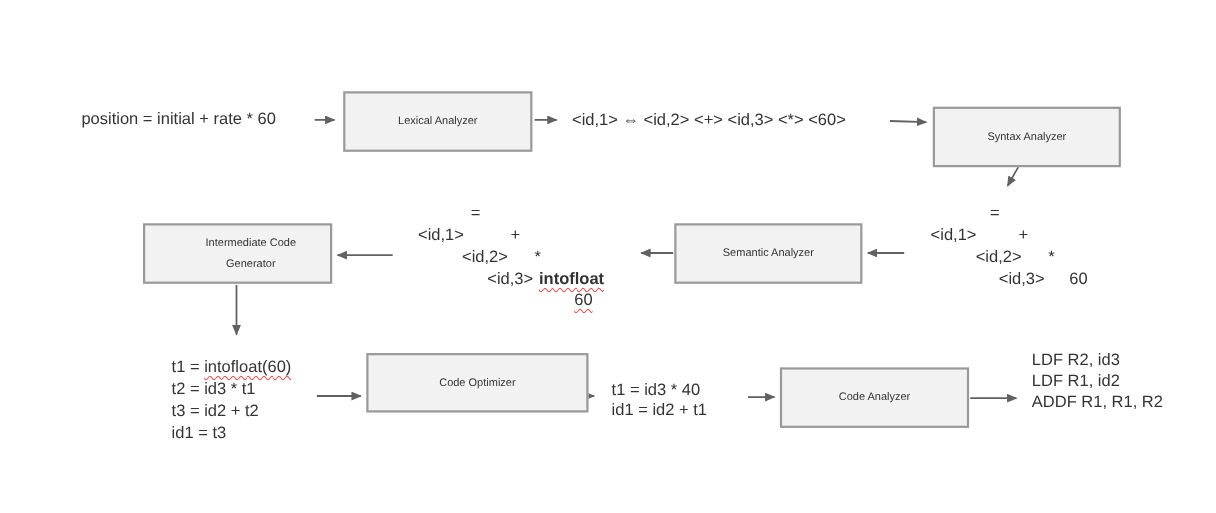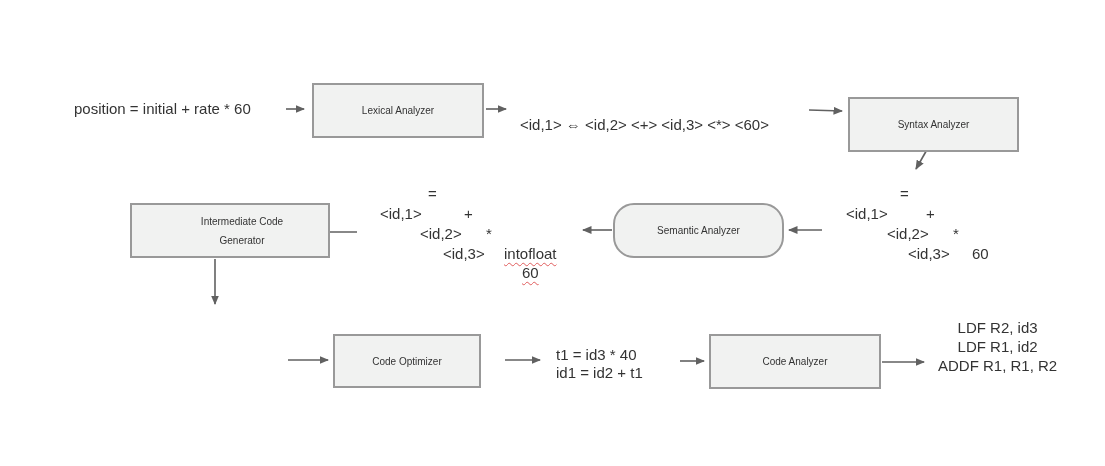--- a/index.html
+++ b/index.html
@@ -93,69 +93,75 @@
     <line x1="644" y1="361" x2="668" y2="361" stroke="#616161" stroke-width="1.6" marker-end="url(#arr)"></line>
     <line x1="846" y1="362" x2="888" y2="362" stroke="#616161" stroke-width="1.6" marker-end="url(#arr)"></line>
   </svg>
 
   <div class="txt" style="left:38px; top:100px;">position = initial + rate * 60</div>
 
   <div class="box" style="left:276px; top:83px; width:172px; height:55px;">
     <span>Lexical Analyzer</span>
   </div>
 
-  <div class="txt" style="left:484px; top:116px;">&lt;id,1&gt; ⇔ &lt;id,2&gt; &lt;+&gt; &lt;id,3&gt; &lt;*&gt; &lt;60&gt;</div>
+  <div class="txt" style="left:484px; top:101px;">&lt;id,1&gt; ⇔ &lt;id,2&gt; &lt;+&gt; &lt;id,3&gt; &lt;*&gt; &lt;60&gt;</div>
 
   <div class="box" style="left:812px; top:97px; width:171px; height:55px;">
     <span>Syntax Analyzer</span>
   </div>
 
   <div>
     <span class="node" style="left:864px; top:185px;">=</span>
     <span class="node" style="left:810px; top:205px;">&lt;id,1&gt;</span>
     <span class="node" style="left:890px; top:205px;">+</span>
     <span class="node" style="left:851px; top:225px;">&lt;id,2&gt;</span>
     <span class="node" style="left:917px; top:225px;">*</span>
     <span class="node" style="left:872px; top:245px;">&lt;id,3&gt;</span>
     <span class="node" style="left:936px; top:245px;">60</span>
   </div>
 
-  <div class="box" style="left:577px; top:203px; width:171px; height:55px;border-radius:21px;">
+  <div class="box" style="left:577px; top:203px; width:171px; height:55px;">
     <span>Semantic Analyzer</span>
   </div>
 
   <div>
     <span class="node" style="left:392px; top:185px;">=</span>
     <span class="node" style="left:344px; top:205px;">&lt;id,1&gt;</span>
     <span class="node" style="left:428px; top:205px;">+</span>
     <span class="node" style="left:384px; top:225px;">&lt;id,2&gt;</span>
     <span class="node" style="left:450px; top:225px;">*</span>
     <span class="node" style="left:407px; top:245px;">&lt;id,3&gt;</span>
-    <span class="node misspelled" style="left:468px; top:245px;">intofloat</span>
+    <span class="node misspelled" style="left:454px; top:245px;font-weight:bold;">intofloat</span>
     <span class="node misspelled" style="left:486px; top:264px;">60</span>
   </div>
 
-  <div class="box" style="left:94px; top:203px; width:200px; height:55px;padding-left:24px;">
+  <div class="box" style="left:94px; top:203px; width:172px; height:55px;padding-left:24px;">
     <span>Intermediate Code</span>
     <span>Generator</span>
   </div>
 
+  <div class="codeblock lh20" style="left:120px; top:324px;">
+    <div><span>t1 = </span><span class="misspelled">intofloat(60)</span></div>
+    <div>t2 = id3 * t1</div>
+    <div>t3 = id2 + t2</div>
+    <div>id1 = t3</div>
+  </div>
 
-  <div class="box" style="left:297px; top:334px; width:148px; height:54px;">
+  <div class="box" style="left:297px; top:321px; width:202px; height:54px;">
     <span>Code Optimizer</span>
   </div>
 
   <div class="codeblock lh18" style="left:520px; top:346px;">
     <div>t1 = id3 * 40</div>
     <div>id1 = id2 + t1</div>
   </div>
 
   <div class="box" style="left:673px; top:334px; width:172px; height:55px;">
     <span>Code Analyzer</span>
   </div>
 
-  <div class="codeblock lh19" style="left:902px; top:318px;text-align:center;">
+  <div class="codeblock lh19" style="left:902px; top:318px;">
     <div>LDF R2, id3</div>
     <div>LDF R1, id2</div>
     <div>ADDF R1, R1, R2</div>
   </div>
 
 </div>
 
 </body></html>

